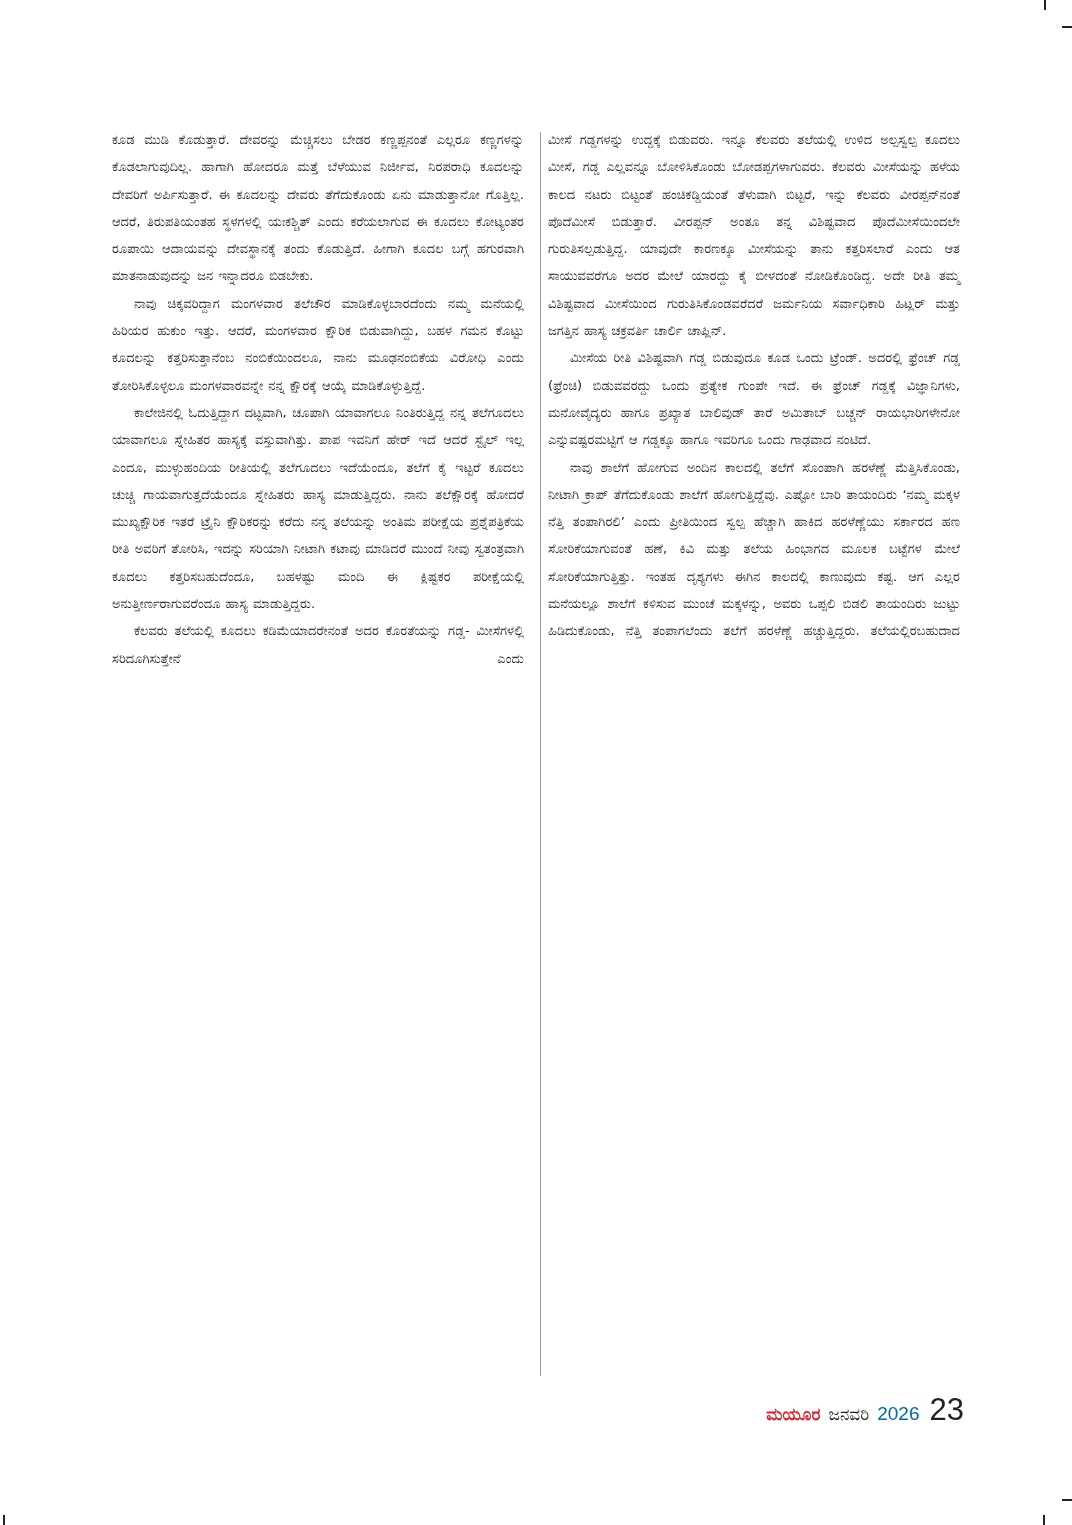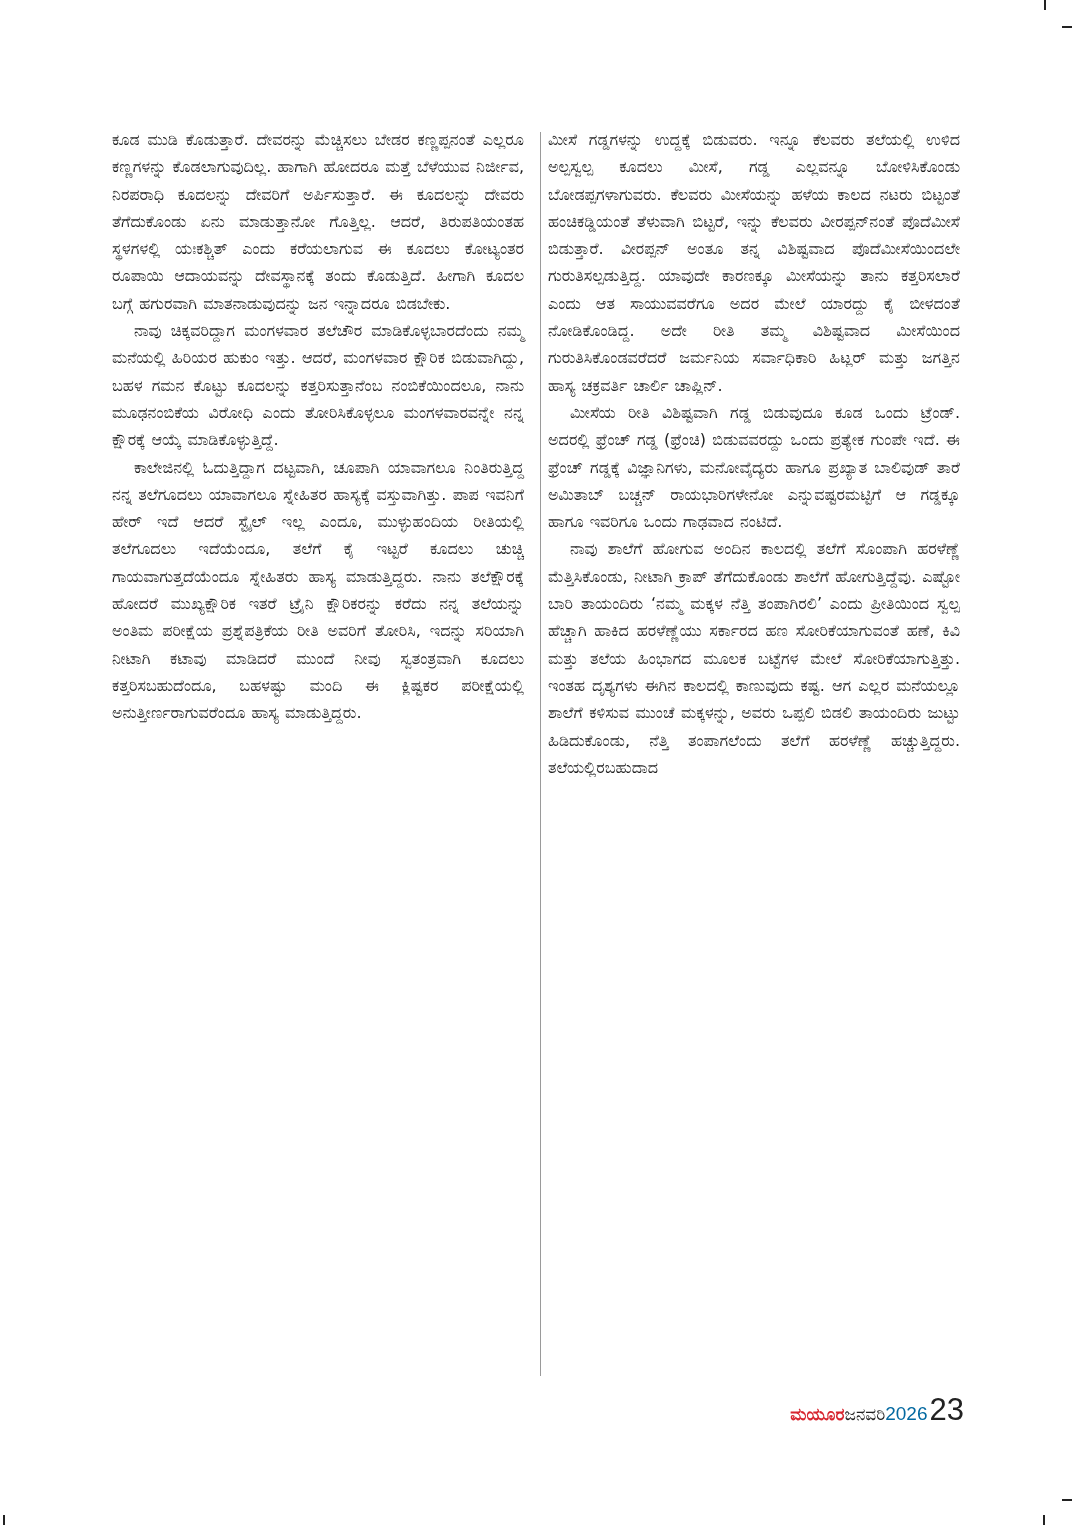--- a/index.html
+++ b/index.html
@@ -39,35 +39,36 @@
   .divider {
     position: absolute;
     left: 428px;
     top: 6px;
     width: 1px;
     height: 1244px;
     background: #9a9a9a;
   }
   .para {
     margin: 0;
-    font-size: 16px;
+    font-size: 13px;
     line-height: 27.3px;
     text-align: justify;
     text-align-last: left;
     word-spacing: 1px;
   }
   .para.indent { text-indent: 22px; }
   .para.justify-last { text-align-last: justify; }
 
   .footer {
     position: absolute;
     right: 108px;
     top: 1392px;
     display: flex;
     align-items: baseline;
+    gap: 8px;
   }
   .footer .brand {
     color: #d7252f;
     font-weight: bold;
     font-size: 17px;
   }
   .footer .month {
     font-size: 17px;
     color: #222;
     font-family: Liberation Serif, serif;
@@ -91,20 +92,21 @@
 <div class="crop h" style="left:1062px; top:26px;"></div>
 <div class="crop v" style="left:3px; top:1515px;"></div>
 <div class="crop h" style="left:1062px; top:1499px;"></div>
 <div class="crop v" style="left:1043px; top:1515px;"></div>
 
 <div class="page">
   <div class="column col-left">
     <p class="para">ಕೂಡ ಮುಡಿ ಕೊಡುತ್ತಾರೆ. ದೇವರನ್ನು ಮೆಚ್ಚಿಸಲು ಬೇಡರ ಕಣ್ಣಪ್ಪನಂತೆ ಎಲ್ಲರೂ ಕಣ್ಣಗಳನ್ನು ಕೊಡಲಾಗುವುದಿಲ್ಲ. ಹಾಗಾಗಿ ಹೋದರೂ ಮತ್ತೆ ಬೆಳೆಯುವ ನಿರ್ಜೀವ, ನಿರಪರಾಧಿ ಕೂದಲನ್ನು ದೇವರಿಗೆ ಅರ್ಪಿಸುತ್ತಾರೆ. ಈ ಕೂದಲನ್ನು ದೇವರು ತೆಗೆದುಕೊಂಡು ಏನು ಮಾಡುತ್ತಾನೋ ಗೊತ್ತಿಲ್ಲ. ಆದರೆ, ತಿರುಪತಿಯಂತಹ ಸ್ಥಳಗಳಲ್ಲಿ ಯಃಕಶ್ಚಿತ್ ಎಂದು ಕರೆಯಲಾಗುವ ಈ ಕೂದಲು ಕೋಟ್ಯಂತರ ರೂಪಾಯಿ ಆದಾಯವನ್ನು ದೇವಸ್ಥಾನಕ್ಕೆ ತಂದು ಕೊಡುತ್ತಿದೆ. ಹೀಗಾಗಿ ಕೂದಲ ಬಗ್ಗೆ ಹಗುರವಾಗಿ ಮಾತನಾಡುವುದನ್ನು ಜನ ಇನ್ನಾದರೂ ಬಿಡಬೇಕು.</p>
     <p class="para indent">ನಾವು ಚಿಕ್ಕವರಿದ್ದಾಗ ಮಂಗಳವಾರ ತಲೆಚೌರ ಮಾಡಿಕೊಳ್ಳಬಾರದೆಂದು ನಮ್ಮ ಮನೆಯಲ್ಲಿ ಹಿರಿಯರ ಹುಕುಂ ಇತ್ತು. ಆದರೆ, ಮಂಗಳವಾರ ಕ್ಷೌರಿಕ ಬಿಡುವಾಗಿದ್ದು, ಬಹಳ ಗಮನ ಕೊಟ್ಟು ಕೂದಲನ್ನು ಕತ್ತರಿಸುತ್ತಾನೆಂಬ ನಂಬಿಕೆಯಿಂದಲೂ, ನಾನು ಮೂಢನಂಬಿಕೆಯ ವಿರೋಧಿ ಎಂದು ತೋರಿಸಿಕೊಳ್ಳಲೂ ಮಂಗಳವಾರವನ್ನೇ ನನ್ನ ಕ್ಷೌರಕ್ಕೆ ಆಯ್ಕೆ ಮಾಡಿಕೊಳ್ಳುತ್ತಿದ್ದೆ.</p>
     <p class="para indent">ಕಾಲೇಜಿನಲ್ಲಿ ಓದುತ್ತಿದ್ದಾಗ ದಟ್ಟವಾಗಿ, ಚೂಪಾಗಿ ಯಾವಾಗಲೂ ನಿಂತಿರುತ್ತಿದ್ದ ನನ್ನ ತಲೆಗೂದಲು ಯಾವಾಗಲೂ ಸ್ನೇಹಿತರ ಹಾಸ್ಯಕ್ಕೆ ವಸ್ತುವಾಗಿತ್ತು. ಪಾಪ ಇವನಿಗೆ ಹೇರ್ ಇದೆ ಆದರೆ ಸ್ಟೈಲ್ ಇಲ್ಲ ಎಂದೂ, ಮುಳ್ಳುಹಂದಿಯ ರೀತಿಯಲ್ಲಿ ತಲೆಗೂದಲು ಇದೆಯೆಂದೂ, ತಲೆಗೆ ಕೈ ಇಟ್ಟರೆ ಕೂದಲು ಚುಚ್ಚಿ ಗಾಯವಾಗುತ್ತದೆಯೆಂದೂ ಸ್ನೇಹಿತರು ಹಾಸ್ಯ ಮಾಡುತ್ತಿದ್ದರು. ನಾನು ತಲೆಕ್ಷೌರಕ್ಕೆ ಹೋದರೆ ಮುಖ್ಯಕ್ಷೌರಿಕ ಇತರೆ ಟ್ರೈನಿ ಕ್ಷೌರಿಕರನ್ನು ಕರೆದು ನನ್ನ ತಲೆಯನ್ನು ಅಂತಿಮ ಪರೀಕ್ಷೆಯ ಪ್ರಶ್ನೆಪತ್ರಿಕೆಯ ರೀತಿ ಅವರಿಗೆ ತೋರಿಸಿ, ಇದನ್ನು ಸರಿಯಾಗಿ ನೀಟಾಗಿ ಕಟಾವು ಮಾಡಿದರೆ ಮುಂದೆ ನೀವು ಸ್ವತಂತ್ರವಾಗಿ ಕೂದಲು ಕತ್ತರಿಸಬಹುದೆಂದೂ, ಬಹಳಷ್ಟು ಮಂದಿ ಈ ಕ್ಲಿಷ್ಟಕರ ಪರೀಕ್ಷೆಯಲ್ಲಿ ಅನುತ್ತೀರ್ಣರಾಗುವರೆಂದೂ ಹಾಸ್ಯ ಮಾಡುತ್ತಿದ್ದರು.</p>
+    <p class="para indent justify-last">ಕೆಲವರು ತಲೆಯಲ್ಲಿ ಕೂದಲು ಕಡಿಮೆಯಾದರೇನಂತೆ ಅದರ ಕೊರತೆಯನ್ನು ಗಡ್ಡ- ಮೀಸೆಗಳಲ್ಲಿ ಸರಿದೂಗಿಸುತ್ತೇನೆ ಎಂದು</p>
   </div>
 
   <div class="divider"></div>
 
   <div class="column col-right">
     <p class="para">ಮೀಸೆ ಗಡ್ಡಗಳನ್ನು ಉದ್ದಕ್ಕೆ ಬಿಡುವರು. ಇನ್ನೂ ಕೆಲವರು ತಲೆಯಲ್ಲಿ ಉಳಿದ ಅಲ್ಪಸ್ವಲ್ಪ ಕೂದಲು ಮೀಸೆ, ಗಡ್ಡ ಎಲ್ಲವನ್ನೂ ಬೋಳಿಸಿಕೊಂಡು ಬೋಡಪ್ಪಗಳಾಗುವರು. ಕೆಲವರು ಮೀಸೆಯನ್ನು ಹಳೆಯ ಕಾಲದ ನಟರು ಬಿಟ್ಟಂತೆ ಹಂಚಿಕಡ್ಡಿಯಂತೆ ತೆಳುವಾಗಿ ಬಿಟ್ಟರೆ, ಇನ್ನು ಕೆಲವರು ವೀರಪ್ಪನ್‌ನಂತೆ ಪೊದೆಮೀಸೆ ಬಿಡುತ್ತಾರೆ. ವೀರಪ್ಪನ್ ಅಂತೂ ತನ್ನ ವಿಶಿಷ್ಟವಾದ ಪೊದೆಮೀಸೆಯಿಂದಲೇ ಗುರುತಿಸಲ್ಪಡುತ್ತಿದ್ದ. ಯಾವುದೇ ಕಾರಣಕ್ಕೂ ಮೀಸೆಯನ್ನು ತಾನು ಕತ್ತರಿಸಲಾರೆ ಎಂದು ಆತ ಸಾಯುವವರೆಗೂ ಅದರ ಮೇಲೆ ಯಾರದ್ದು ಕೈ ಬೀಳದಂತೆ ನೋಡಿಕೊಂಡಿದ್ದ. ಅದೇ ರೀತಿ ತಮ್ಮ ವಿಶಿಷ್ಟವಾದ ಮೀಸೆಯಿಂದ ಗುರುತಿಸಿಕೊಂಡವರೆದರೆ ಜರ್ಮನಿಯ ಸರ್ವಾಧಿಕಾರಿ ಹಿಟ್ಲರ್ ಮತ್ತು ಜಗತ್ತಿನ ಹಾಸ್ಯ ಚಕ್ರವರ್ತಿ ಚಾರ್ಲಿ ಚಾಪ್ಲಿನ್.</p>
     <p class="para indent">ಮೀಸೆಯ ರೀತಿ ವಿಶಿಷ್ಟವಾಗಿ ಗಡ್ಡ ಬಿಡುವುದೂ ಕೂಡ ಒಂದು ಟ್ರೆಂಡ್. ಅದರಲ್ಲಿ ಫ್ರೆಂಚ್ ಗಡ್ಡ (ಫ್ರೆಂಚಿ) ಬಿಡುವವರದ್ದು ಒಂದು ಪ್ರತ್ಯೇಕ ಗುಂಪೇ ಇದೆ. ಈ ಫ್ರೆಂಚ್ ಗಡ್ಡಕ್ಕೆ ವಿಜ್ಞಾನಿಗಳು, ಮನೋವೈದ್ಯರು ಹಾಗೂ ಪ್ರಖ್ಯಾತ ಬಾಲಿವುಡ್ ತಾರೆ ಅಮಿತಾಬ್ ಬಚ್ಚನ್ ರಾಯಭಾರಿಗಳೇನೋ ಎನ್ನುವಷ್ಟರಮಟ್ಟಿಗೆ ಆ ಗಡ್ಡಕ್ಕೂ ಹಾಗೂ ಇವರಿಗೂ ಒಂದು ಗಾಢವಾದ ನಂಟಿದೆ.</p>
     <p class="para indent justify-last">ನಾವು ಶಾಲೆಗೆ ಹೋಗುವ ಅಂದಿನ ಕಾಲದಲ್ಲಿ ತಲೆಗೆ ಸೊಂಪಾಗಿ ಹರಳೆಣ್ಣೆ ಮೆತ್ತಿಸಿಕೊಂಡು, ನೀಟಾಗಿ ಕ್ರಾಪ್ ತೆಗೆದುಕೊಂಡು ಶಾಲೆಗೆ ಹೋಗುತ್ತಿದ್ದೆವು. ಎಷ್ಟೋ ಬಾರಿ ತಾಯಂದಿರು ‘ನಮ್ಮ ಮಕ್ಕಳ ನೆತ್ತಿ ತಂಪಾಗಿರಲಿ’ ಎಂದು ಪ್ರೀತಿಯಿಂದ ಸ್ವಲ್ಪ ಹೆಚ್ಚಾಗಿ ಹಾಕಿದ ಹರಳೆಣ್ಣೆಯು ಸರ್ಕಾರದ ಹಣ ಸೋರಿಕೆಯಾಗುವಂತೆ ಹಣೆ, ಕಿವಿ ಮತ್ತು ತಲೆಯ ಹಿಂಭಾಗದ ಮೂಲಕ ಬಟ್ಟೆಗಳ ಮೇಲೆ ಸೋರಿಕೆಯಾಗುತ್ತಿತ್ತು. ಇಂತಹ ದೃಶ್ಯಗಳು ಈಗಿನ ಕಾಲದಲ್ಲಿ ಕಾಣುವುದು ಕಷ್ಟ. ಆಗ ಎಲ್ಲರ ಮನೆಯಲ್ಲೂ ಶಾಲೆಗೆ ಕಳಿಸುವ ಮುಂಚೆ ಮಕ್ಕಳನ್ನು, ಅವರು ಒಪ್ಪಲಿ ಬಿಡಲಿ ತಾಯಂದಿರು ಜುಟ್ಟು ಹಿಡಿದುಕೊಂಡು, ನೆತ್ತಿ ತಂಪಾಗಲೆಂದು ತಲೆಗೆ ಹರಳೆಣ್ಣೆ ಹಚ್ಚುತ್ತಿದ್ದರು. ತಲೆಯಲ್ಲಿರಬಹುದಾದ</p>
   </div>
 </div>

